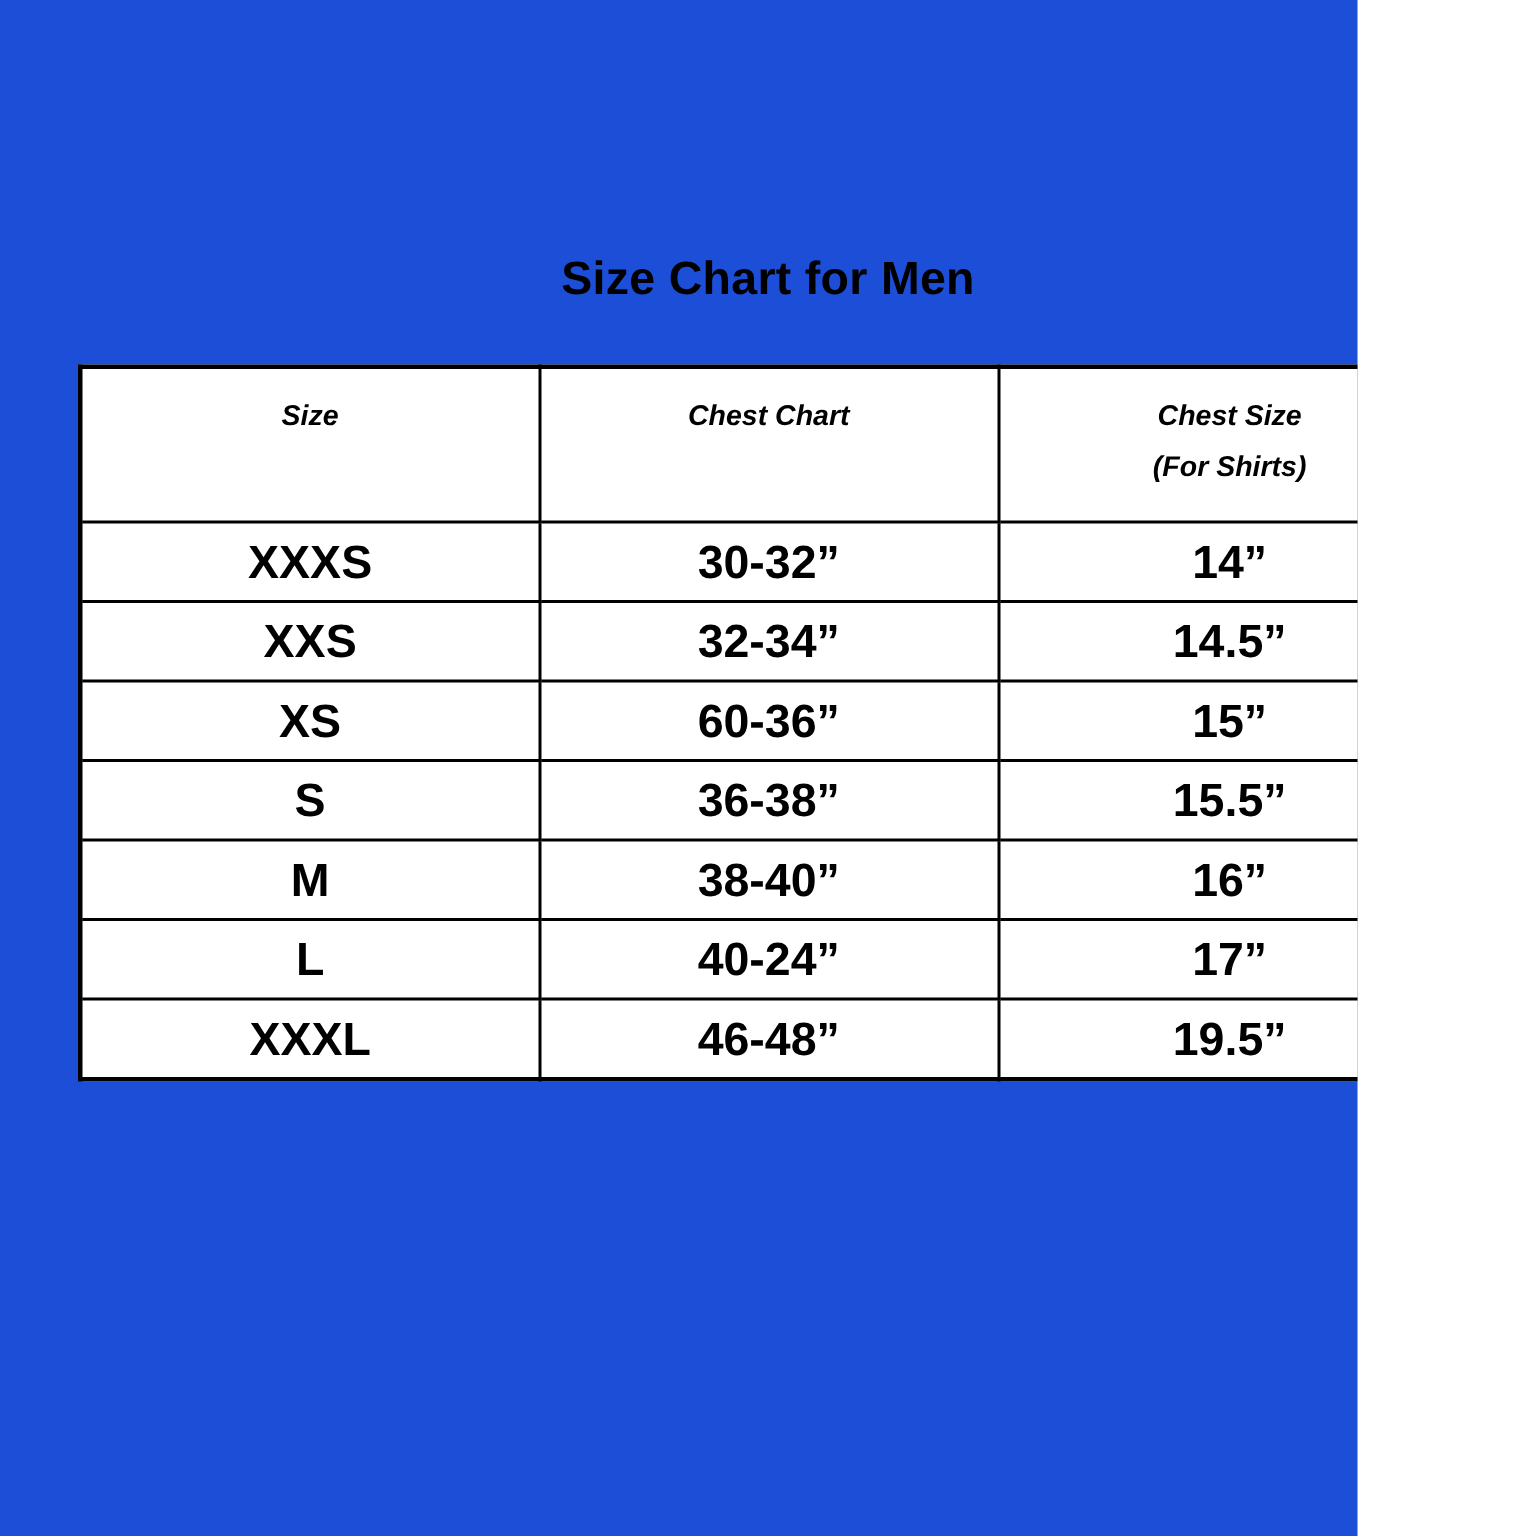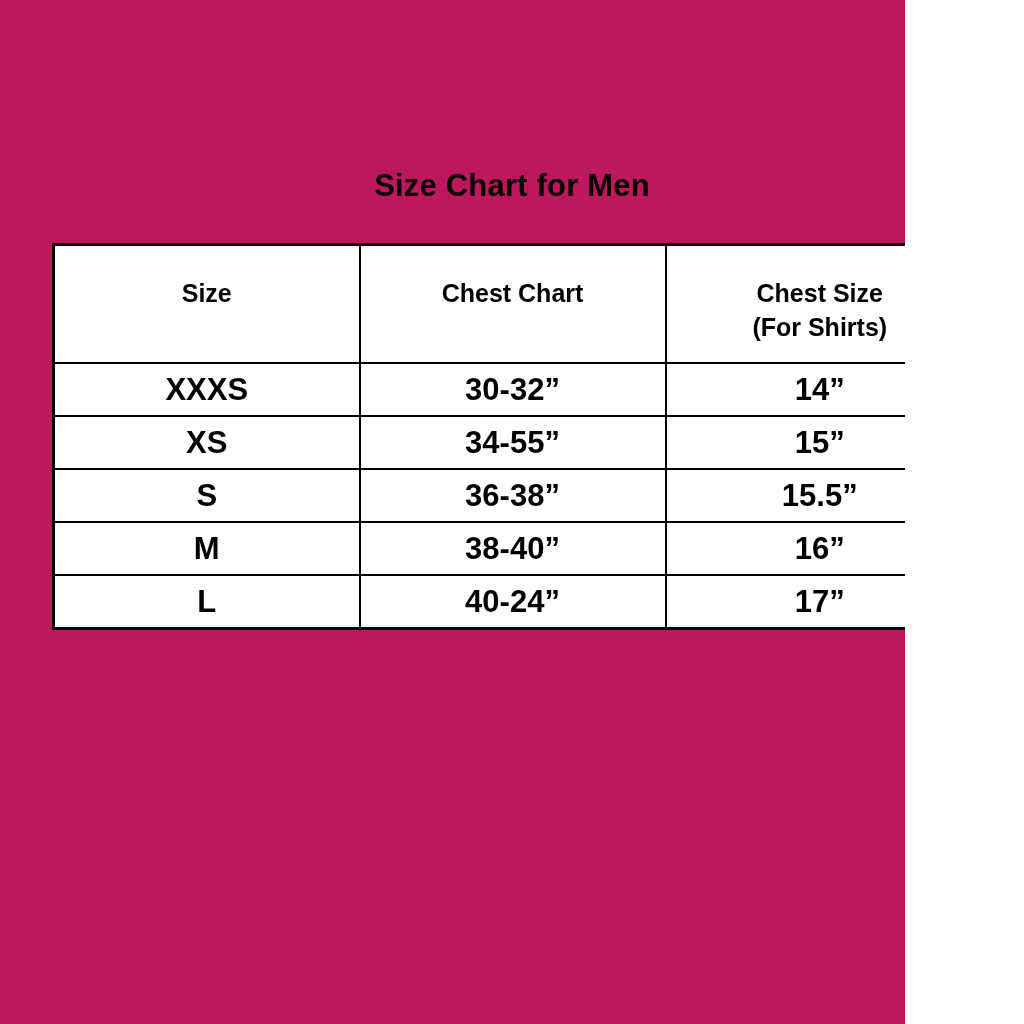--- a/index.html
+++ b/index.html
@@ -8,21 +8,21 @@
     width: 1024px;
     height: 1024px;
     background: #ffffff;
     font-family: "Liberation Sans", sans-serif;
     color: #000000;
   }
   .page {
     position: relative;
     width: 905px;
     height: 1024px;
-    background: #be185d;
+    background: #1d4ed8;
     overflow: hidden;
   }
   .chart-title {
     position: absolute;
     top: 168px;
     left: 0;
     width: 1024px;
     text-align: center;
     font-size: 31px;
     font-weight: bold;
@@ -41,23 +41,24 @@
   table.size-table th,
   table.size-table td {
     border: 2px solid #000000;
     text-align: center;
     font-weight: bold;
     padding: 0;
   }
   table.size-table th {
     height: 86px;
     vertical-align: top;
-    padding-top: 30px;
-    font-size: 25px;
+    padding-top: 15px;
+    font-size: 19px;
     line-height: 34px;
+    font-style: italic;
   }
   table.size-table td {
     height: 51px;
     vertical-align: middle;
     font-size: 31px;
   }
   col.c1 { width: 306px; }
   col.c2 { width: 306px; }
   col.c3 { width: 309px; }
 </style>
@@ -88,35 +89,45 @@
         </th>
       </tr>
     </thead>
     <tbody>
       <tr>
         <td>XXXS</td>
         <td>30-32”</td>
         <td>14”</td>
       </tr>
       <tr>
+        <td>XXS</td>
+        <td>32-34”</td>
+        <td>14.5”</td>
+      </tr>
+      <tr>
         <td>XS</td>
-        <td>34-55”</td>
+        <td>60-36”</td>
         <td>15”</td>
       </tr>
       <tr>
         <td>S</td>
         <td>36-38”</td>
         <td>15.5”</td>
       </tr>
       <tr>
         <td>M</td>
         <td>38-40”</td>
         <td>16”</td>
       </tr>
       <tr>
         <td>L</td>
         <td>40-24”</td>
         <td>17”</td>
       </tr>
+      <tr>
+        <td>XXXL</td>
+        <td>46-48”</td>
+        <td>19.5”</td>
+      </tr>
     </tbody>
   </table>
 
 </div>
 
 </body></html>

